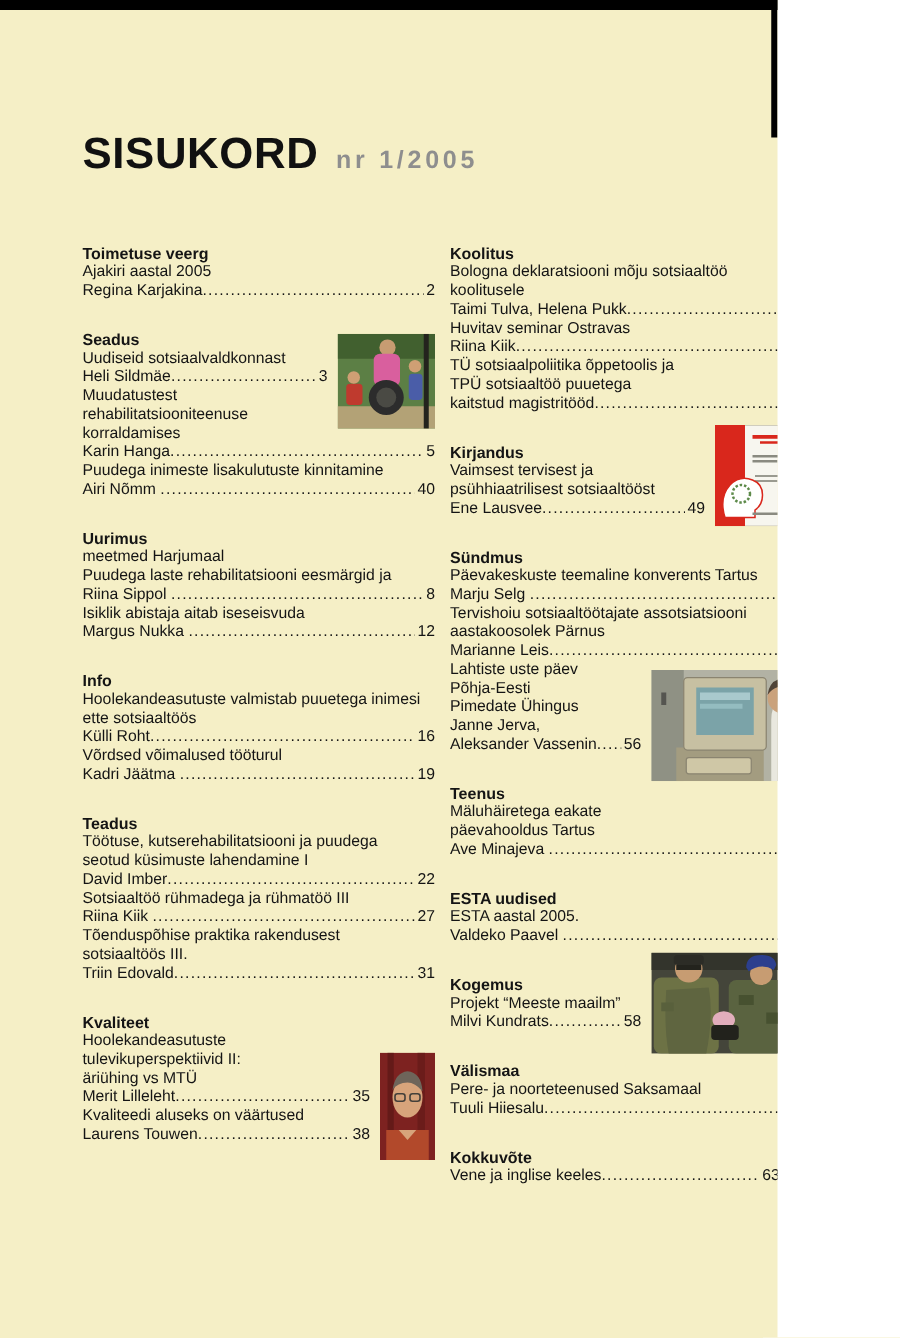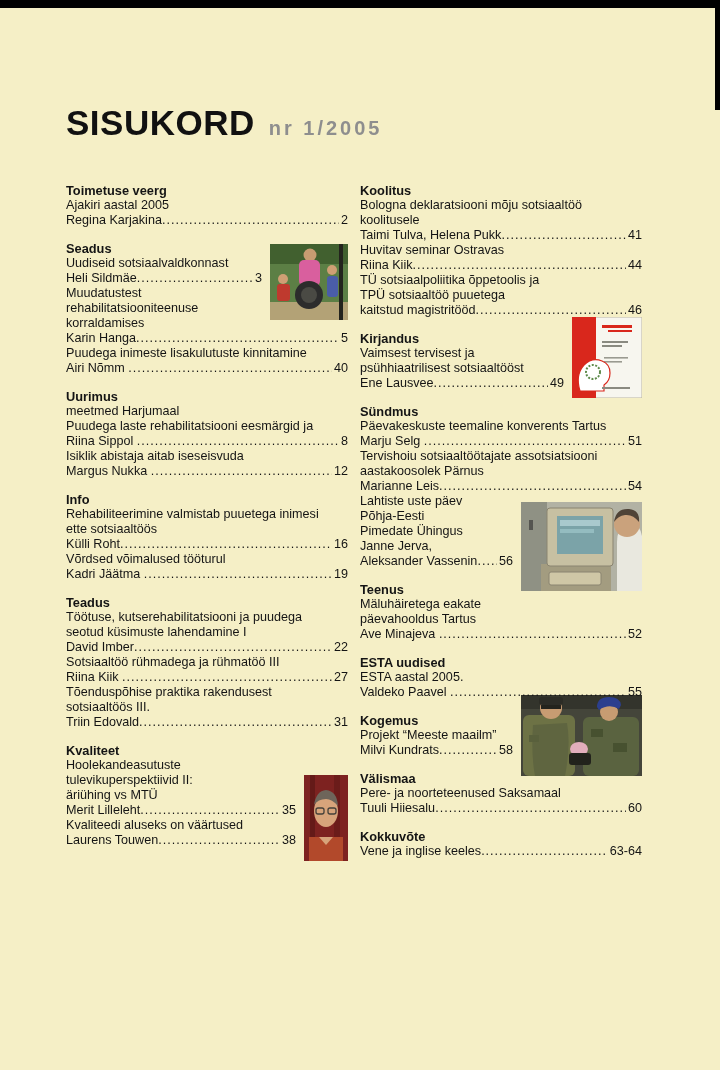--- a/index.html
+++ b/index.html
@@ -1,27 +1,27 @@
 <!DOCTYPE html>
 <html><head>
 <meta charset="utf-8">
 <style>
   html,body{margin:0;padding:0;}
   body{font-family:"Liberation Sans","DejaVu Sans",sans-serif;}
-  .page{position:relative;width:720px;height:1070px;background:#f5efc6;overflow:hidden;color:#141414;}
+  .page{position:relative;width:622px;height:1070px;background:#f5efc6;overflow:hidden;color:#141414;}
   .top-bar{position:absolute;left:0;top:0;width:720px;height:8px;background:#000;}
   .right-sliver{position:absolute;right:0;top:0;width:5px;height:110px;background:#000;}
   .title-row{position:absolute;left:66px;top:103px;white-space:nowrap;}
   .main-title{font-size:35px;font-weight:700;letter-spacing:.5px;color:#111;}
   .issue{font-size:20px;font-weight:700;letter-spacing:3px;color:#8e8e8e;margin-left:14px;}
   .col{position:absolute;top:183px;font-size:12.6px;line-height:15px;}
   .col-left{left:66px;width:282px;}
   .col-right{left:360px;width:282px;}
-  .section{margin-top:13px;}
-  .section:first-child{margin-top:0;}
+  .section{margin-top:24px;}
+  .section:first-child{margin-top:12px;}
   .heading{font-weight:700;font-size:12.8px;}
   .line{margin:0;}
   .leaderline{display:flex;align-items:flex-start;}
   .lead{white-space:pre;}
   .dots{flex:1;overflow:hidden;white-space:nowrap;min-width:8px;letter-spacing:1px;}
   .dots::after{content:"....................................................................................................................................";}
   .pg{white-space:pre;padding-left:2px;}
   .photo{float:right;margin-left:8px;overflow:hidden;}
   .photo svg{display:block;width:100%;height:100%;}
   .ph-wheelchair-playground{width:78px;height:76px;margin-top:3px;}
@@ -112,21 +112,21 @@
           <div class="leaderline">
             <span class="lead">Margus Nukka </span>
             <span class="dots"></span>
             <span class="pg">12</span>
           </div>
         </div>
       </div>
       <div class="section">
         <div class="heading">Info</div>
         <div class="item">
-          <div class="line">Rehabiliteerimine valmistab puuetega inimesi</div>
+          <div class="line">Hoolekandeasutuste valmistab puuetega inimesi</div>
           <div class="line">ette sotsiaaltöös</div>
           <div class="leaderline">
             <span class="lead">Külli Roht</span>
             <span class="dots"></span>
             <span class="pg">16</span>
           </div>
         </div>
         <div class="item">
           <div class="line">Võrdsed võimalused tööturul</div>
           <div class="leaderline">

